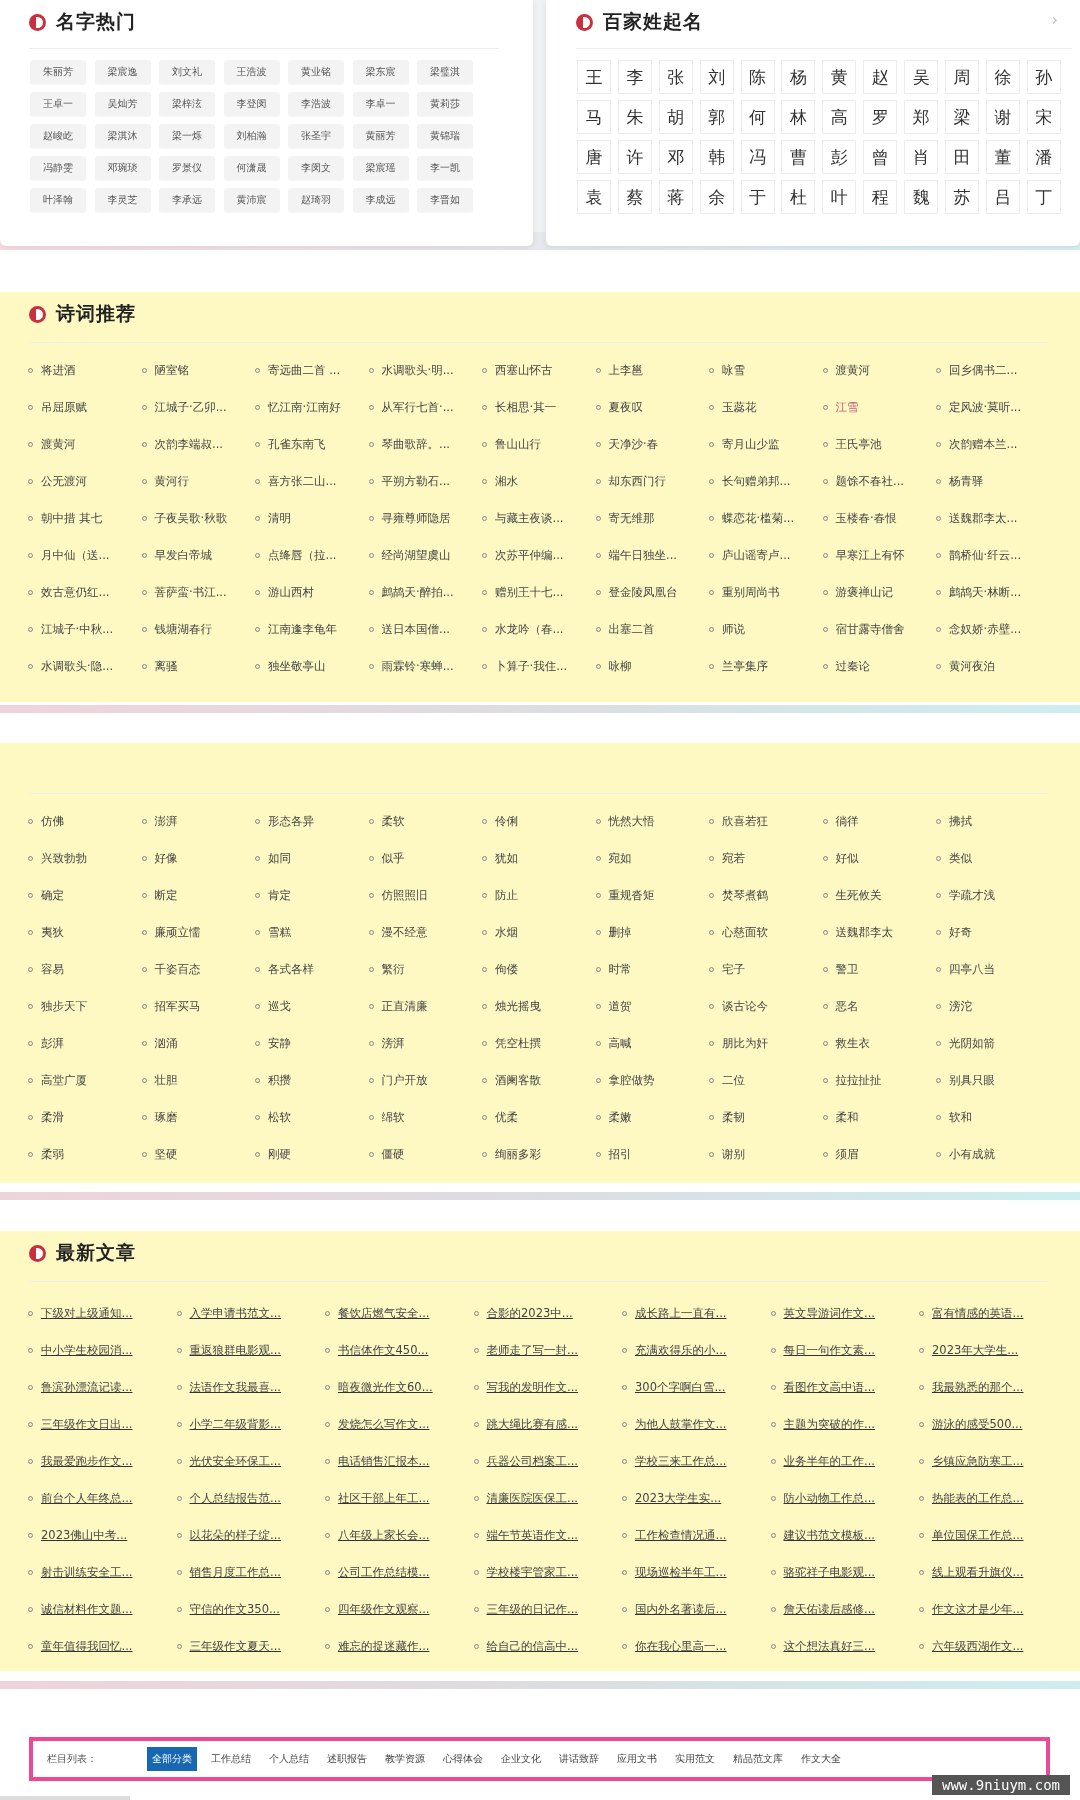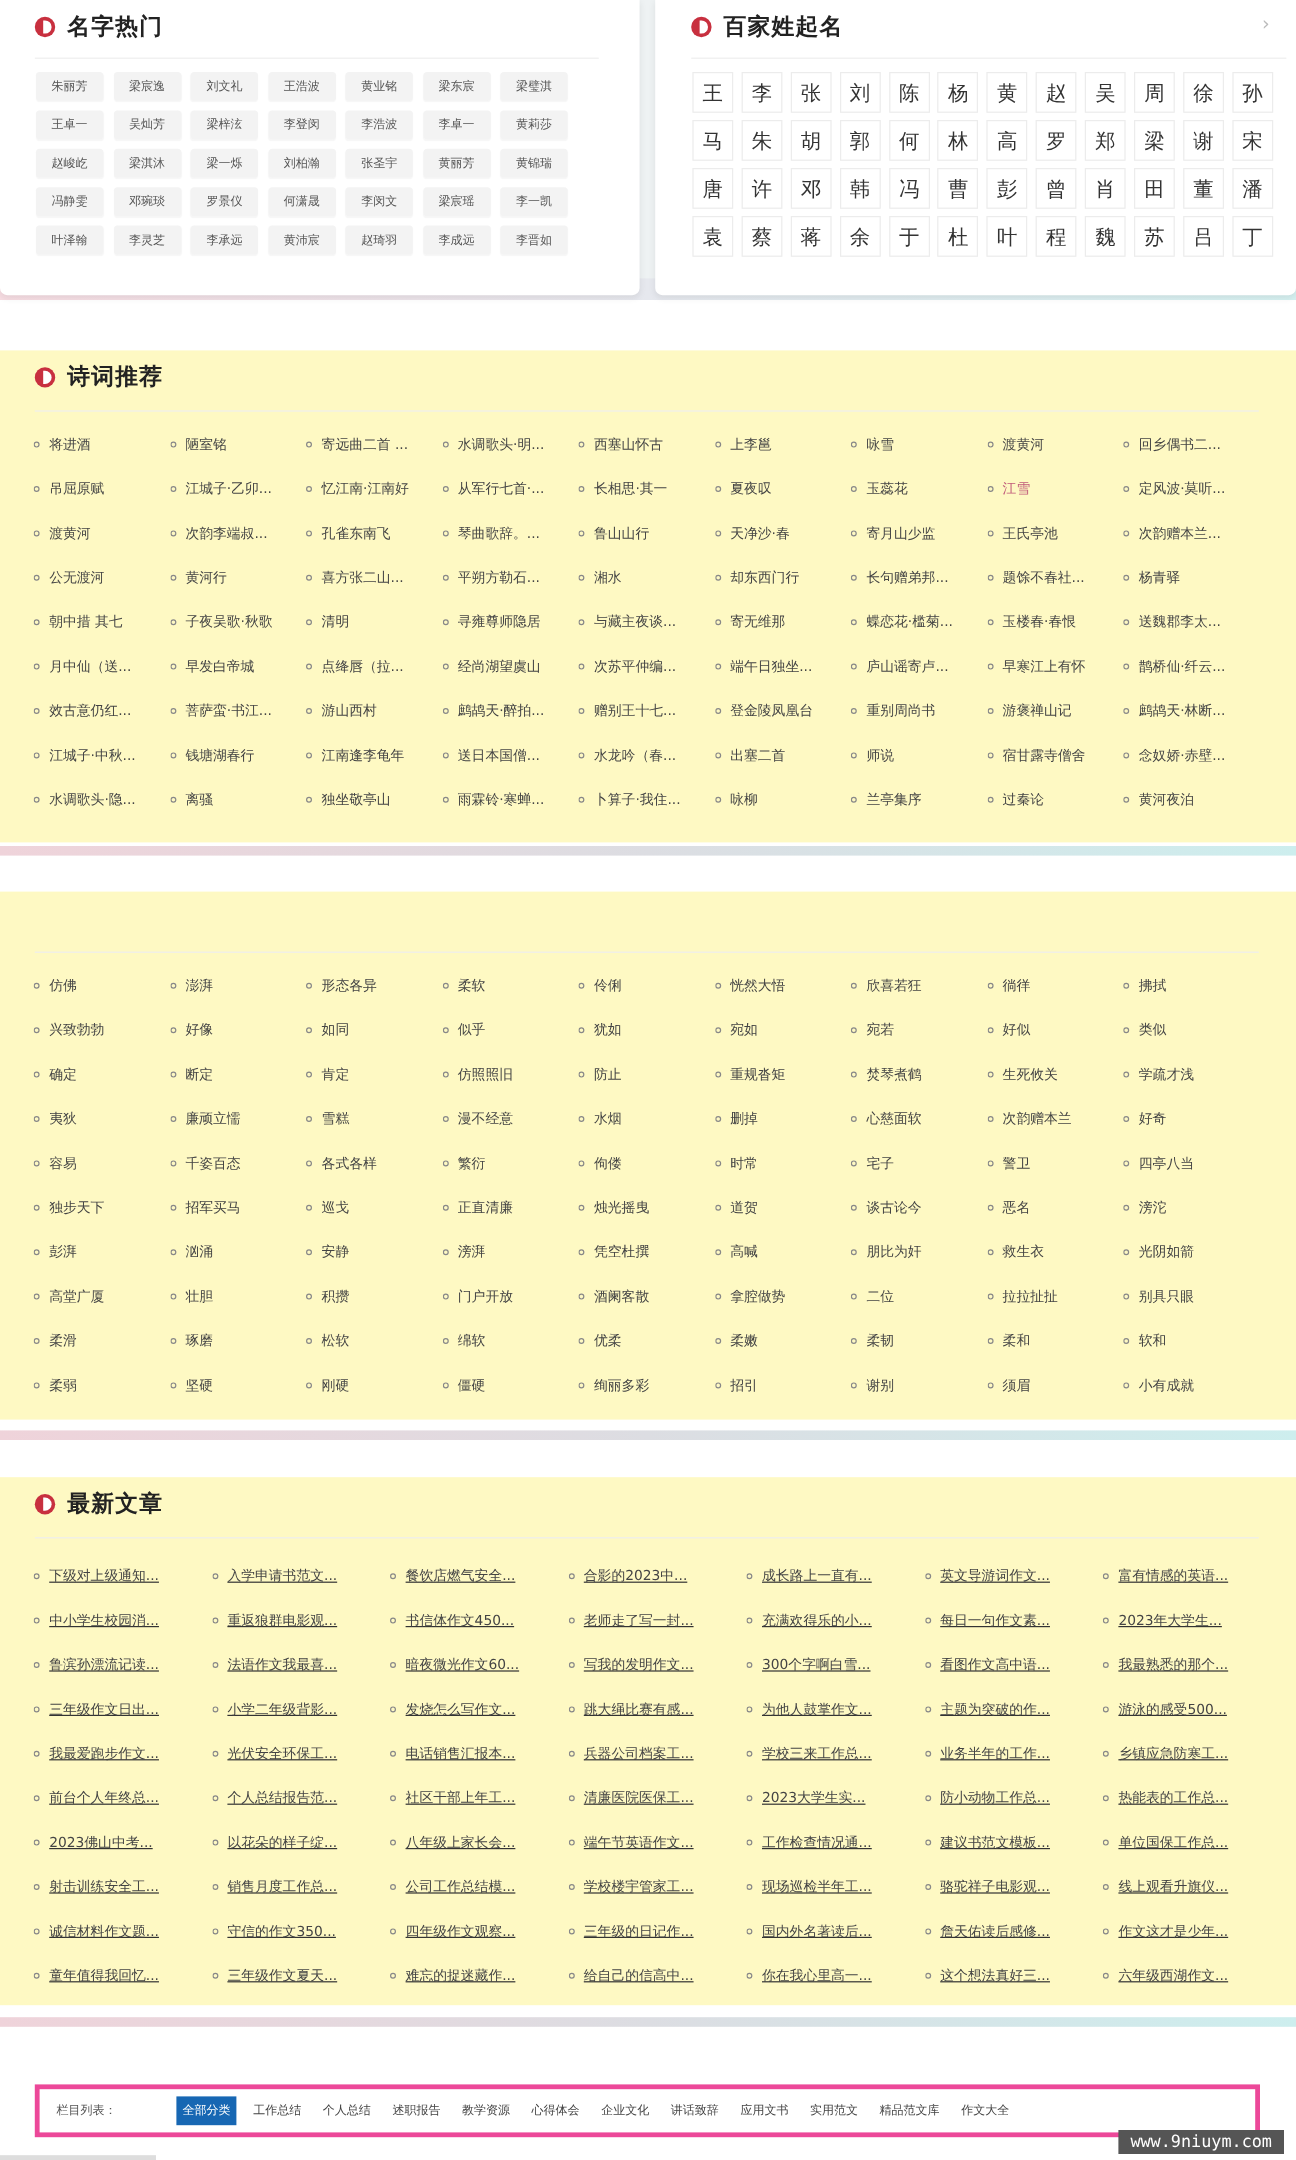--- a/index.html
+++ b/index.html
@@ -643,21 +643,21 @@
       <div class="list-item">
         <span class="bullet"></span>
         <span>删掉</span>
       </div>
       <div class="list-item">
         <span class="bullet"></span>
         <span>心慈面软</span>
       </div>
       <div class="list-item">
         <span class="bullet"></span>
-        <span>次韵赠本兰</span>
+        <span>送魏郡李太</span>
       </div>
       <div class="list-item">
         <span class="bullet"></span>
         <span>好奇</span>
       </div>
       <div class="list-item">
         <span class="bullet"></span>
         <span>容易</span>
       </div>
       <div class="list-item">

